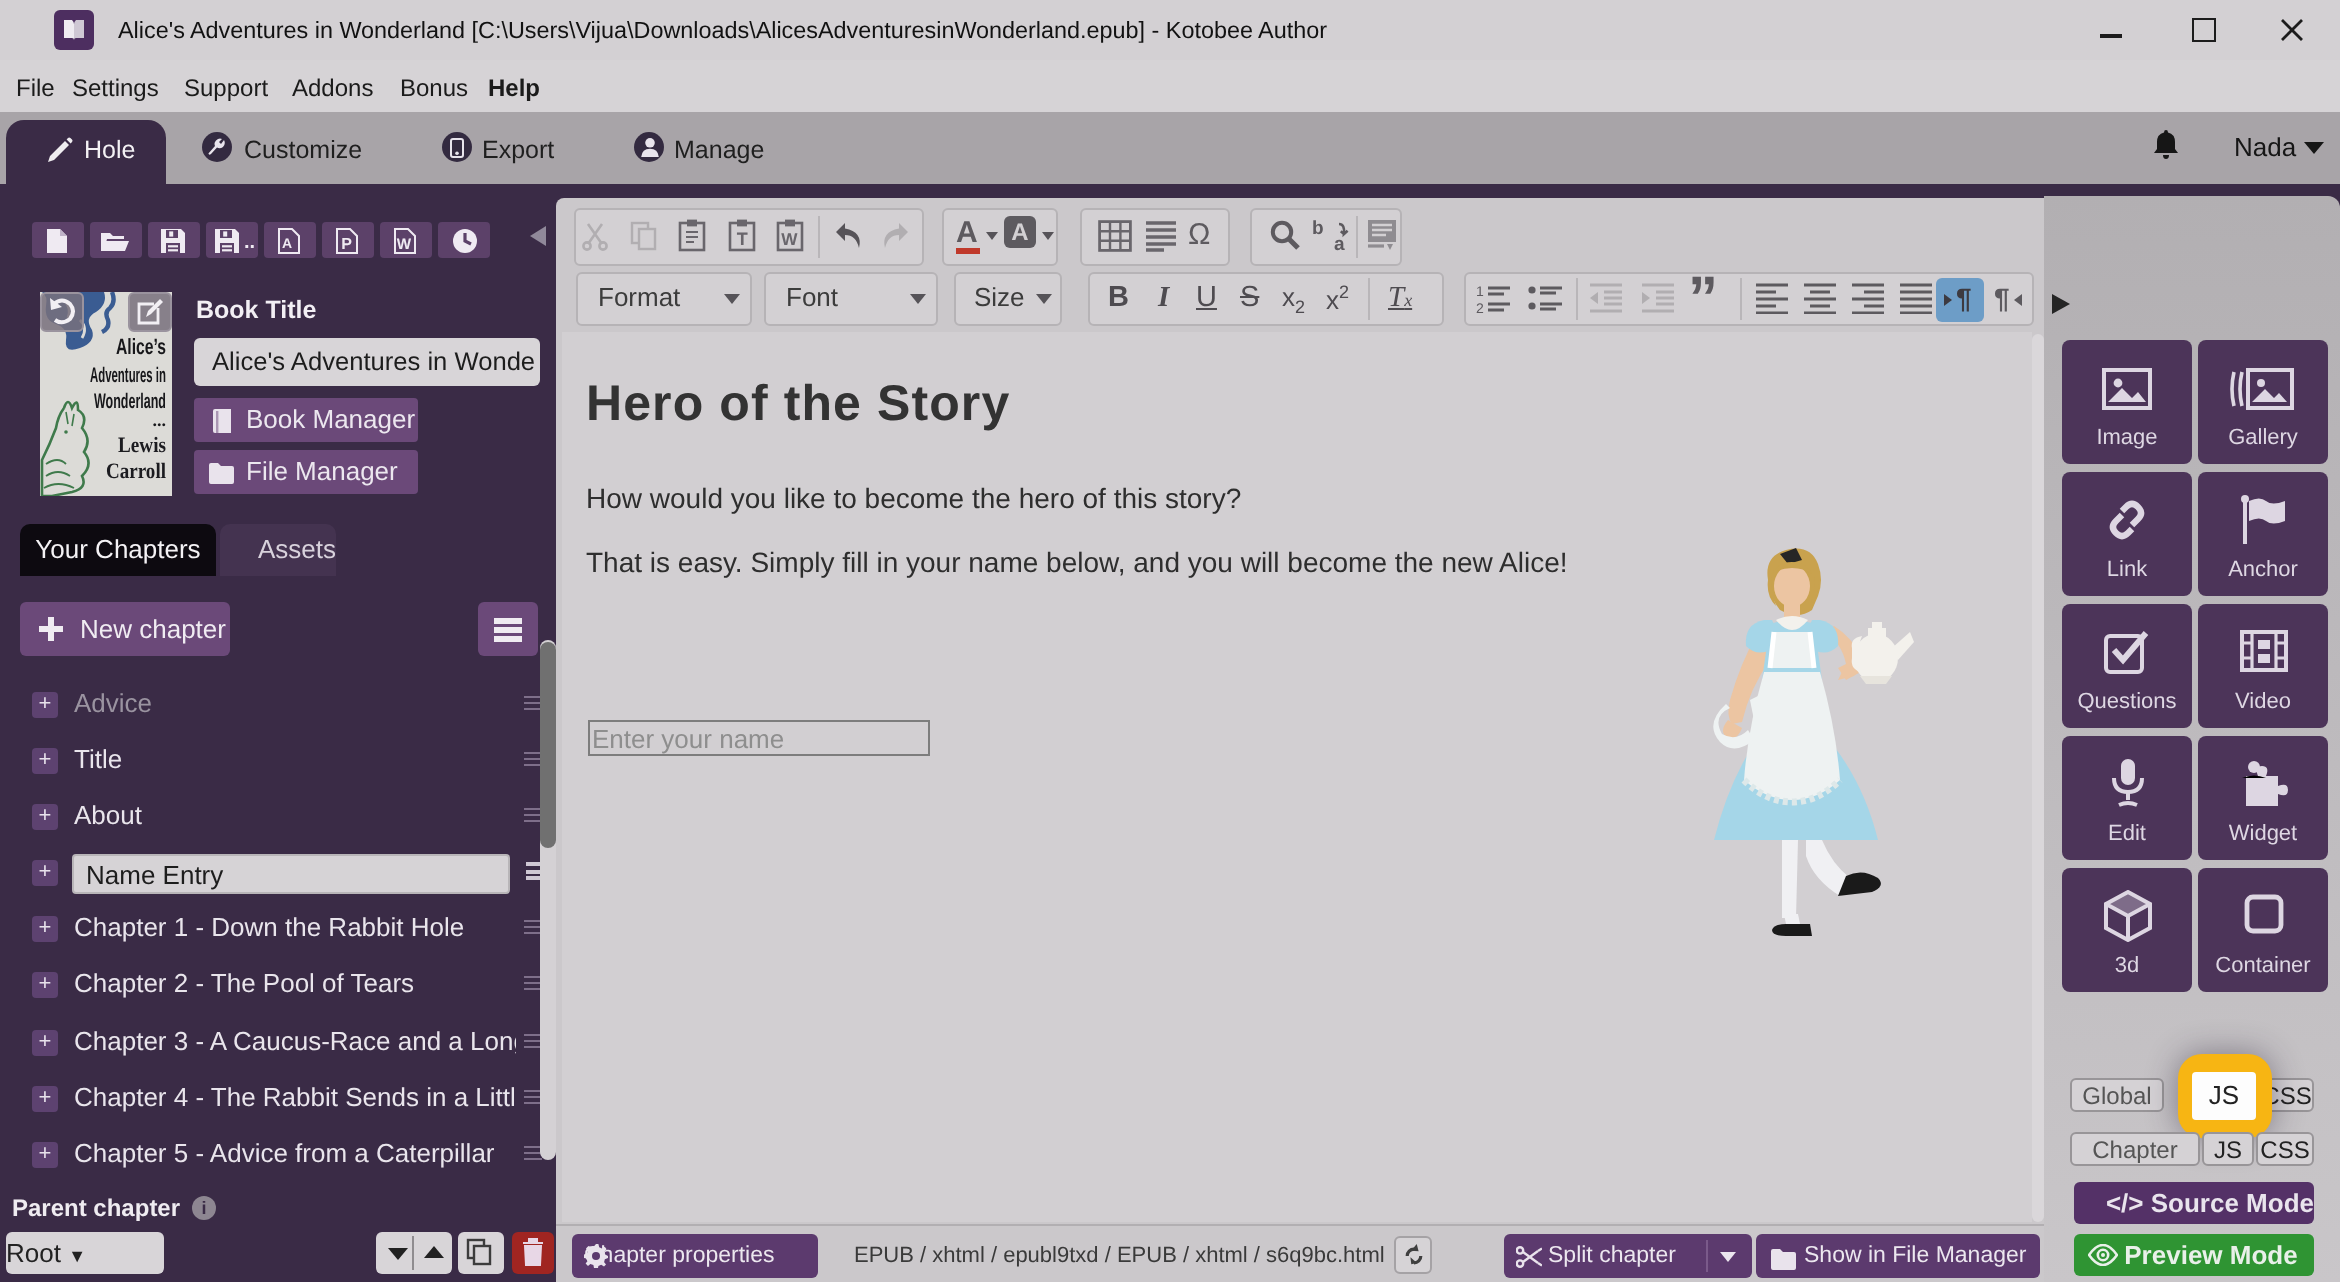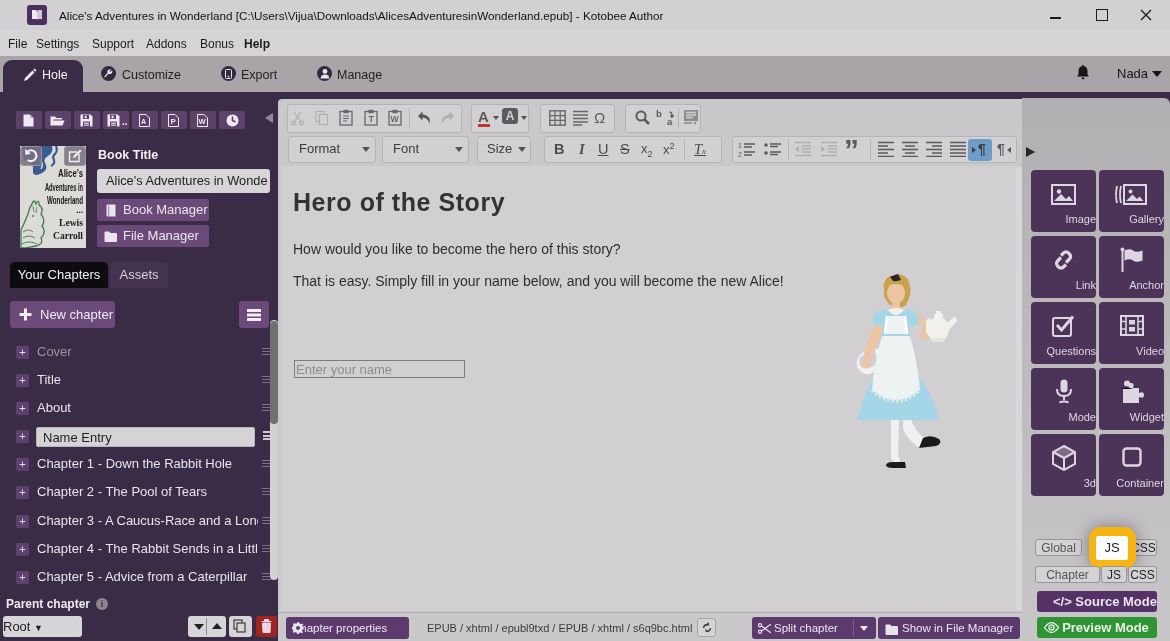--- a/index.html
+++ b/index.html
@@ -26,42 +26,42 @@
 .tablabel { top:68px; font-size:12.5px; color:#1f1f1f; }
 
 
 .filebtn { top:111px; height:18px; width:26px; background:#5c4169; border-radius:2px; }
 #cover { left:20px; top:146px; width:66px; height:102px; background:#dcdbd7; }
 .coverbtn { top:146px; width:22px; height:20px; background:rgba(120,112,124,0.85); border-radius:3px; border:1px solid #9a939e; }
 #booktitle-label { left:98px; top:148px; font-size:12.5px; font-weight:bold; color:#f2eff4; }
 #booktitle-input { left:97px; top:169px; width:173px; height:24px; background:#d8d5d8; border-radius:3px; font-size:12.8px; color:#1d1d1d; line-height:24px; padding-left:9px; white-space:nowrap; overflow:hidden; }
 .mgrbtn { left:97px; width:112px; height:22px; background:#6b4979; border-radius:2px; color:#ece7ef; font-size:13px; line-height:22px; }
 #tab-chapters { left:10px; top:262px; width:98px; height:26px; background:#0d0a10; border-radius:5px 5px 0 0; color:#f4f2f5; font-size:13px; text-align:center; line-height:26px; }
-#tab-assets { left:110px; top:262px; width:58px; height:26px; background:#443350; border-radius:5px 5px 0 0; color:#d8d2dc; font-size:13px; text-align:center; line-height:26px; }
+#tab-assets { left:110px; top:262px; width:58px; height:26px; background:#443350; border-radius:5px 5px 0 0; color:#d8d2dc; font-size:13px; text-align:right; line-height:26px; }
 #newchapter { left:10px; top:301px; width:105px; height:27px; background:#6b4979; border-radius:3px; color:#f0ecf2; font-size:13px; line-height:27px; }
 #listmenu { left:239px; top:301px; width:30px; height:27px; background:#6b4979; border-radius:3px; }
 .chip { left:16px; width:13px; height:13px; background:#5d4270; border-radius:2px; color:#e8e2ec; font-size:11px; line-height:12px; text-align:center; }
 .chaptext { left:37px; width:221px; font-size:13px; color:#e9e5ec; white-space:nowrap; overflow:hidden; }
 .draghandle { left:262px; width:9px; height:9px; }
 .draghandle i { display:block; height:1px; background:#7e6f8a; margin-bottom:2px; }
 #parentlabel { left:6px; top:597px; font-size:12px; font-weight:bold; color:#efecf1; }
 .graybtn { background:#d8d5d8; border-radius:3px; }
 
 
 #editor { left:278px; top:99px; width:744px; height:542px; background:#cbc8cb; border-radius:4px 0 0 0; }
 .tbgroup { position:absolute; background:#d3d0d3; border:1px solid #b6b3b6; border-radius:3px; }
 #content { left:281px; top:166px; width:735px; height:445px; background:#d2cfd2; }
 #contentsb { left:1016px; top:167px; width:6px; height:444px; background:#dad7da; border-radius:3px; }
 #bottomstrip { left:278px; top:612px; width:744px; height:29px; background:#cbc8cb; border-top:1px solid #b2afb2; }
 .botbtn { background:#5c3a6e; border-radius:3px; color:#ece7ef; font-size:11.5px; height:22px; line-height:22px; top:617px; white-space:nowrap; }
 
 
 #rightbar { left:1022px; top:98px; width:148px; height:543px; background:linear-gradient(#b2afb2,#c9c6c9); border-radius:0 6px 0 0; }
 .ribtn { width:65px; height:62px; background:#4c3459; border-radius:4px; text-align:center; }
-.ribtn .lbl { position:absolute; left:0; width:100%; bottom:7px; font-size:11px; color:#ded7e3;text-align:right; }
+.ribtn .lbl { position:absolute; left:0; width:100%; bottom:7px; font-size:11px; color:#ded7e3; }
 .jsrow { background:#d5d2d5; border:1px solid #989598; border-radius:3px; font-size:12px; color:#555; text-align:center; }
 </style>
 </head>
 <body>
 
 <div class="abs" id="titlebar"></div>
 <div class="abs" id="appicon"></div>
 <svg class="abs" style="left:31px; top:9px;" width="12" height="12" viewBox="0 0 12 12">
     <path d="M1 1 L5 1 Q6 2 6 3 L6 11 Q6 10 5 10 L1 10 Z" fill="#efecf1"></path>
     <path d="M11 1 L7 1 Q6 2 6 3 L6 11 Q6 10 7 10 L11 10 Z" fill="#cfc8d4"></path>
@@ -209,21 +209,21 @@
 <div class="abs" id="tab-assets">Assets</div>
 <div class="abs" id="newchapter"><span style="margin-left:30px;">New chapter</span></div>
 <svg class="abs" style="left:19px; top:308px;" width="13" height="13" viewBox="0 0 13 13">
     <path d="M5 0.5 L8 0.5 L8 5 L12.5 5 L12.5 8 L8 8 L8 12.5 L5 12.5 L5 8 L0.5 8 L0.5 5 L5 5 Z" fill="#f0ecf2"></path>
   </svg>
 <div class="abs" id="listmenu"></div>
 <div class="abs" style="left:247px; top:309px; width:14px; height:2.5px; background:#f0ecf2; box-shadow:0 4.5px 0 #f0ecf2, 0 9px 0 #f0ecf2;"></div>
 
 <div id="chapterlist">
 <div class="abs chip" style="top:346px;">+</div>
-    <div class="abs chaptext" style="top:344px; color:#9a93a0;">Cover</div>
+    <div class="abs chaptext" style="top:344px; color:#9a93a0;">Advice</div>
 <div class="abs draghandle" style="top:348px;">
       <i></i>
       <i></i>
       <i></i>
     </div>
 <div class="abs chip" style="top:374px;">+</div>
     <div class="abs chaptext" style="top:372px;">Title</div>
 <div class="abs draghandle" style="top:376px;">
       <i></i>
       <i></i>
@@ -575,21 +575,21 @@
       <span class="lbl">Video</span>
     </div>
 <svg class="abs" style="left:1120px; top:315px;" width="24" height="21" viewBox="0 0 24 21">
       <rect x="1" y="1" width="22" height="19" fill="none" stroke="#ddd6e2" stroke-width="2"></rect>
       <path d="M6 1 V20 M18 1 V20" stroke="#ddd6e2" stroke-width="1.6"></path>
       <path d="M1 6.5 H6 M1 14 H6 M18 6.5 H23 M18 14 H23" stroke="#ddd6e2" stroke-width="1.6"></path>
       <rect x="9" y="5" width="6" height="4.5" fill="#ddd6e2"></rect>
       <rect x="9" y="12" width="6" height="4.5" fill="#ddd6e2"></rect>
     </svg>
 <div class="abs ribtn" style="left:1031px; top:368px;">
-      <span class="lbl">Mode</span>
+      <span class="lbl">Edit</span>
     </div>
 <svg class="abs" style="left:1056px; top:379px;" width="16" height="25" viewBox="0 0 16 25">
       <rect x="4.5" y="0.5" width="7" height="13" rx="3.5" fill="#ddd6e2"></rect>
       <path d="M1 10 Q1 17 8 17 Q15 17 15 10" stroke="#ddd6e2" stroke-width="2" fill="none"></path>
       <path d="M8 17 L8 21 M3.5 23.5 Q8 21.5 12.5 23.5" stroke="#ddd6e2" stroke-width="2" fill="none"></path>
     </svg>
 <div class="abs ribtn" style="left:1099px; top:368px;">
       <span class="lbl">Widget</span>
     </div>
 <svg class="abs" style="left:1120px; top:380px;" width="24" height="23" viewBox="0 0 24 23">

